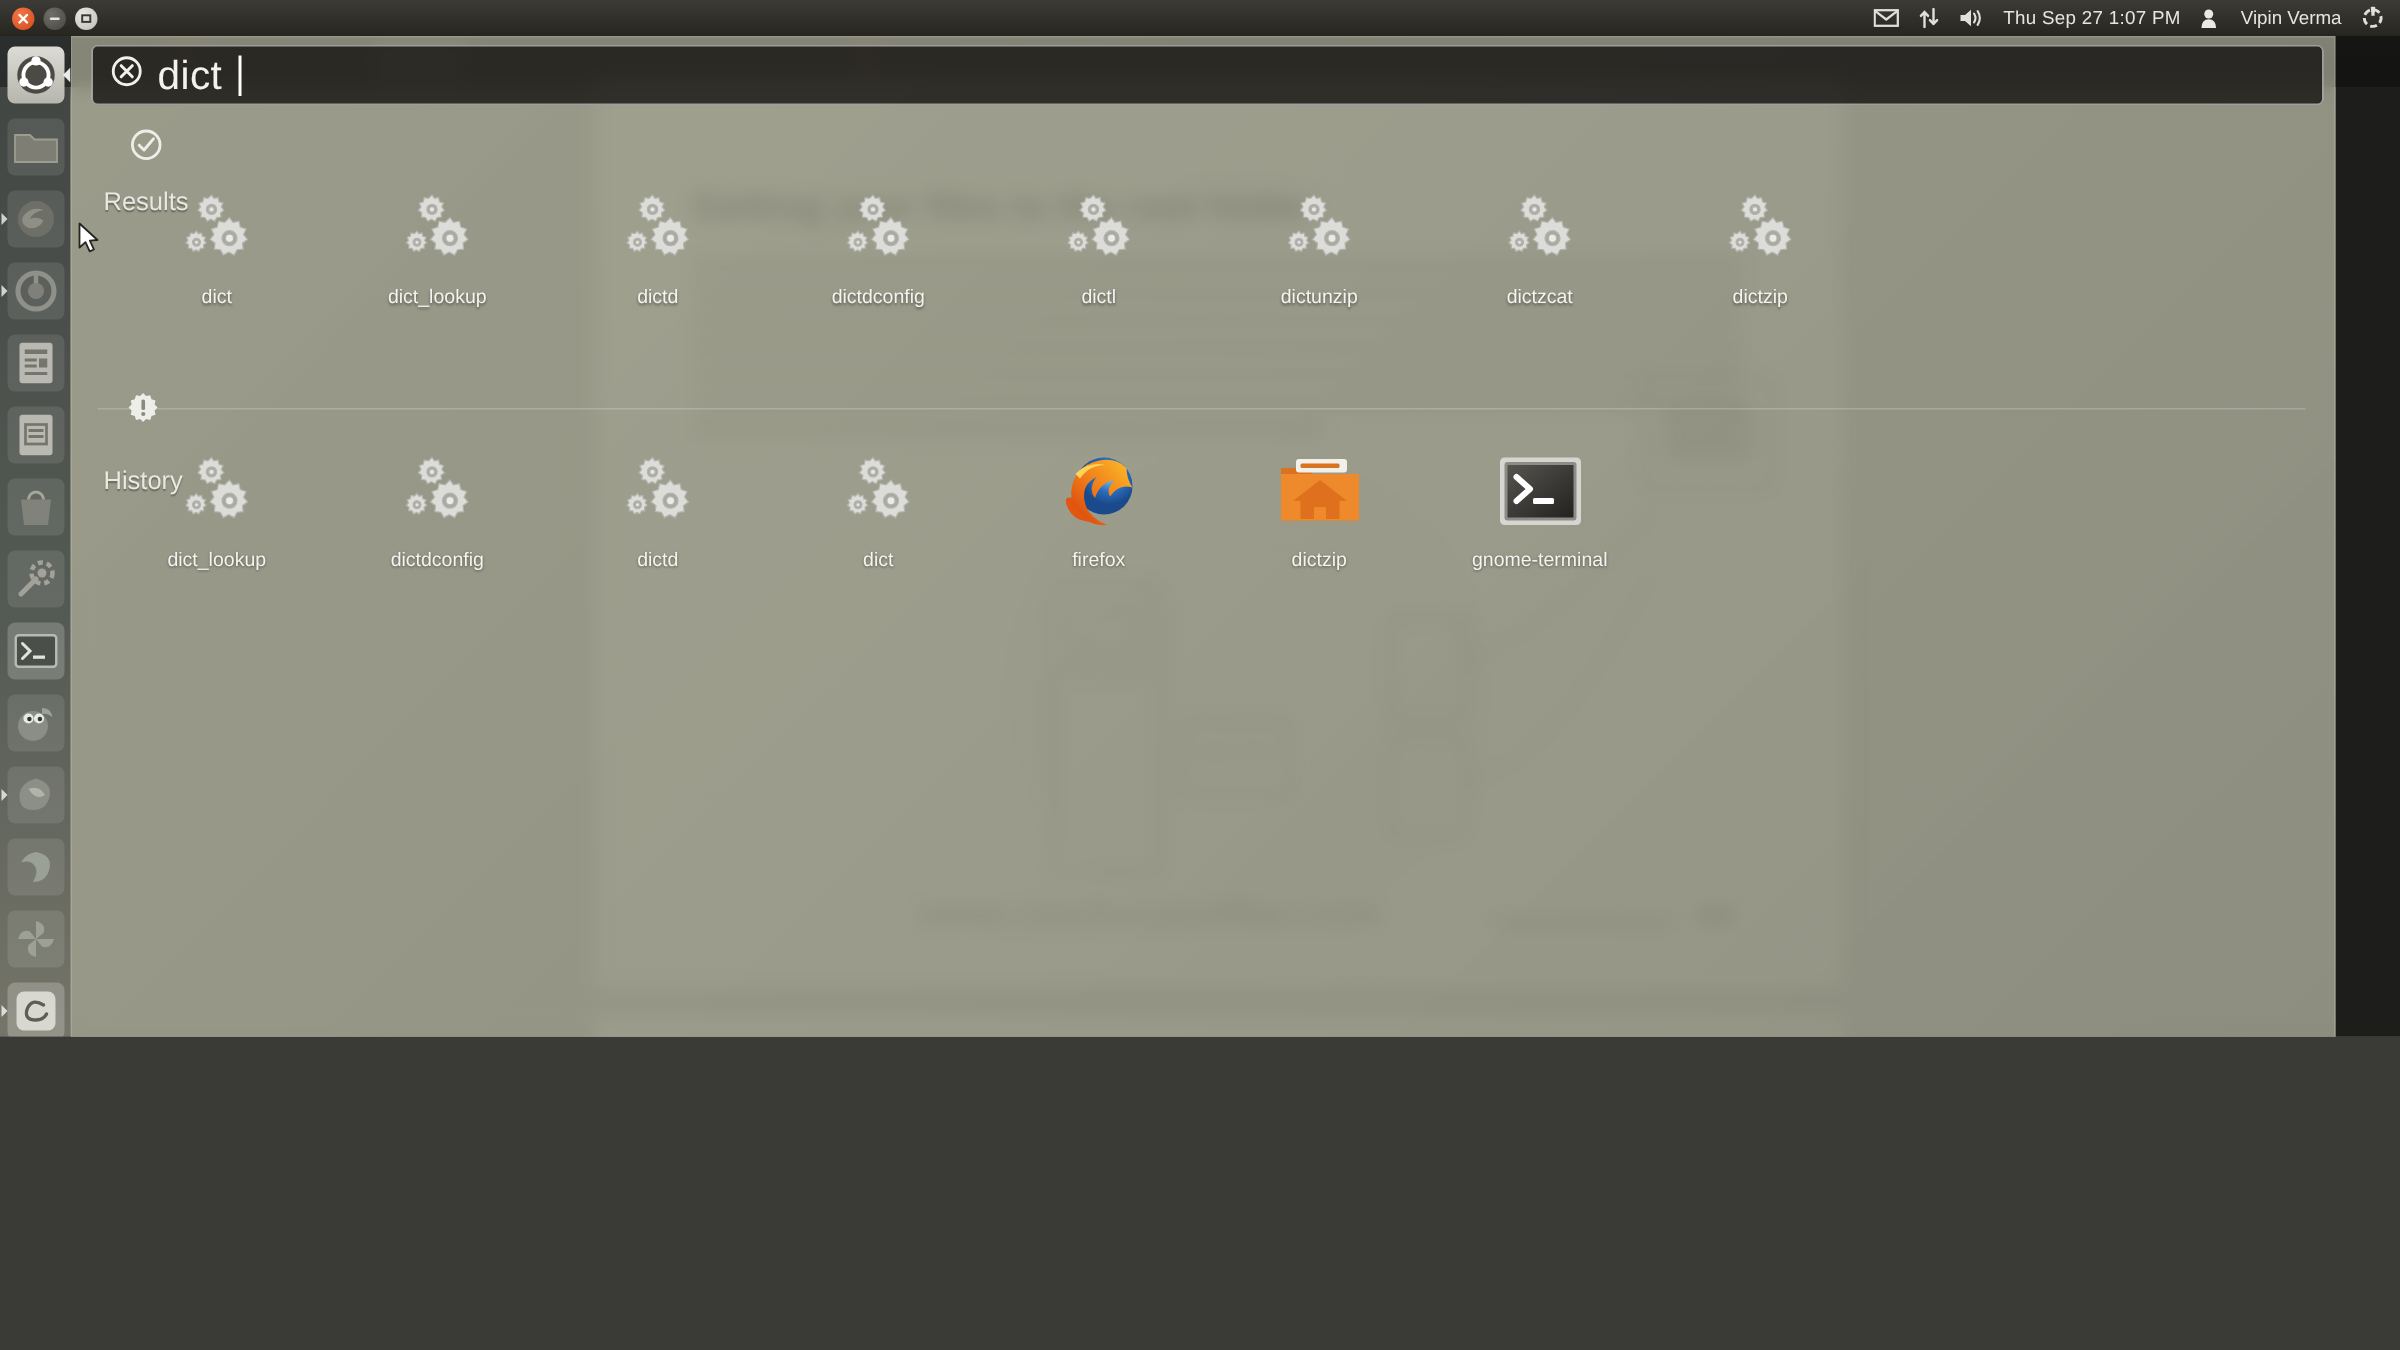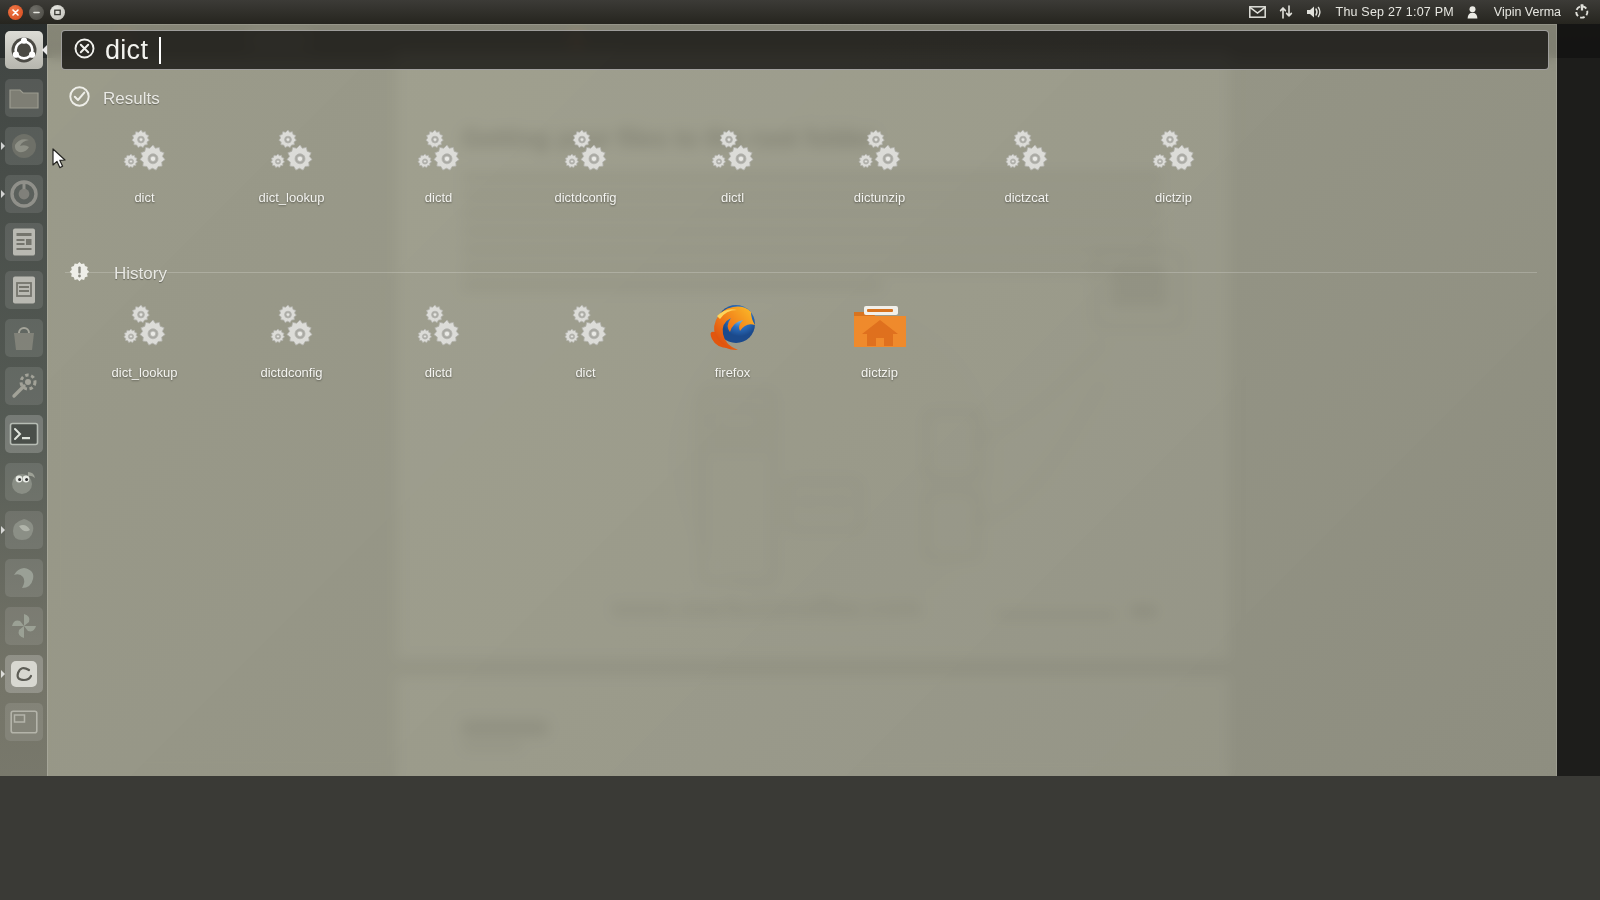--- a/index.html
+++ b/index.html
@@ -2,21 +2,21 @@
 <html><head>
 <meta charset="utf-8">
 <title>Unity Dash</title>
 <style>
   * { box-sizing: border-box; margin: 0; padding: 0; }
   html, body {
     width: 1600px; height: 900px; overflow: hidden;
     font-family: "Liberation Sans", sans-serif;
     background: #3a3a36;
   }
-  #screen { position: relative; width: 1600px; height: 776px; overflow: hidden; }
+  #screen { position: relative; width: 1600px; height: 691px; overflow: hidden; }
 
   
   #desktop { position: absolute; inset: 0; background: #6e6e64; }
   #browser-window {
     position: absolute; left: 0; top: 24px; right: 0; bottom: 0;
     background: #8f8f83;
   }
   #browser-chrome {
     position: absolute; left: 0; top: 0; width: 100%; height: 34px;
     background: linear-gradient(#2b2a26, #1d1c19);
@@ -123,20 +123,21 @@
   #caret {
     display: inline-block; width: 1.5px; height: 27px; background: #fff;
     vertical-align: -5px; margin-left: 1px;
   }
 
   
   .cat-header {
     position: absolute; display: flex; align-items: center; gap: 13px;
     color: #e9e9e4; font-size: 17px; font-weight: 300;
     text-shadow: 0 1px 1px rgba(0,0,0,.35);
+    flex-direction: column;
   }
   .cat-divider {
     position: absolute; height: 1px; background: rgba(255,255,255,.20);
   }
   .tile-grid { position: absolute; display: flex; }
   .tile {
     width: 147px; display: flex; flex-direction: column;
     align-items: center; justify-content: flex-start; cursor: default;
   }
   .tile .ic { width: 58px; height: 58px; display: flex; align-items: center; justify-content: center; }
@@ -805,20 +806,38 @@
             <svg width="58" height="50" viewBox="0 0 58 50">
     <path d="M3 9 h18 l4 5 h30 v30 h-52 z" fill="#d8731f"></path>
     <rect x="13" y="3" width="34" height="9" rx="2" fill="#f2f0ea"></rect>
     <rect x="16" y="6" width="26" height="3" rx="1" fill="#d8731f"></rect>
     <path d="M3 13 h52 v31 h-52 z" fill="#ef8a2c"></path>
     <path d="M29 17 L47 31 h-5 v12 h-9 v-8 h-8 v8 h-9 V31 h-5 Z" fill="#d9671a" opacity=".75"></path>
   </svg>
           </div>
           <div class="lbl">dictzip</div>
         </div>
+        <div class="tile">
+          <div class="ic">
+            <svg width="58" height="50" viewBox="0 0 58 50">
+    <defs>
+                <linearGradient id="tdg" x1="0" y1="0" x2="1" y2="1">
+         <stop offset="0%" stop-color="#55544f"></stop>
+                  <stop offset="100%" stop-color="#232220"></stop>
+                </linearGradient>
+              </defs>
+    <rect x="2" y="2" width="54" height="45" rx="3" fill="#d6d6d0"></rect>
+    <rect x="5" y="5" width="48" height="39" rx="2" fill="#8d8d87"></rect>
+    <rect x="7" y="7" width="44" height="35" fill="url(#tdg)"></rect>
+    <path d="M13 15 L22 23 L13 31" fill="none" stroke="#ffffff" stroke-width="4" stroke-linecap="round" stroke-linejoin="round"></path>
+    <rect x="24" y="29" width="14" height="4" rx="1" fill="#ffffff"></rect>
+  </svg>
+          </div>
+          <div class="lbl">gnome-terminal</div>
+        </div>
       </div>
 
     <div id="scroll-down">
       <svg width="16" height="10" viewBox="0 0 16 10">
         <path d="M1 1 L8 9 L15 1 Z" fill="#f2f2ee"></path>
       </svg>
     </div>
 
     <div id="lens-bar">
       <span class="lens">

